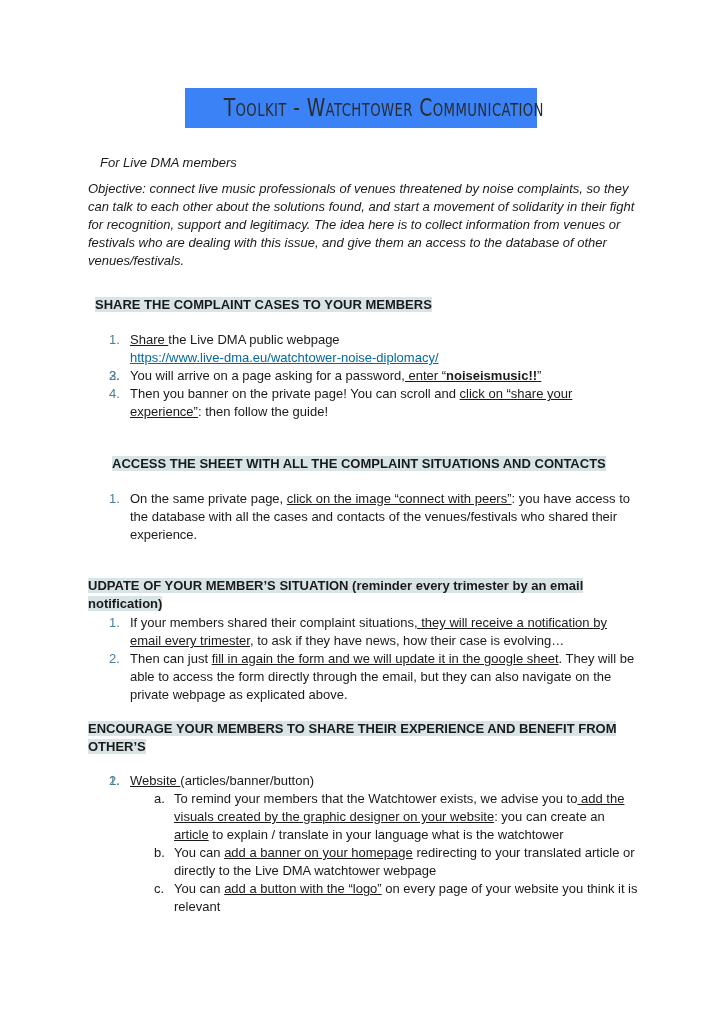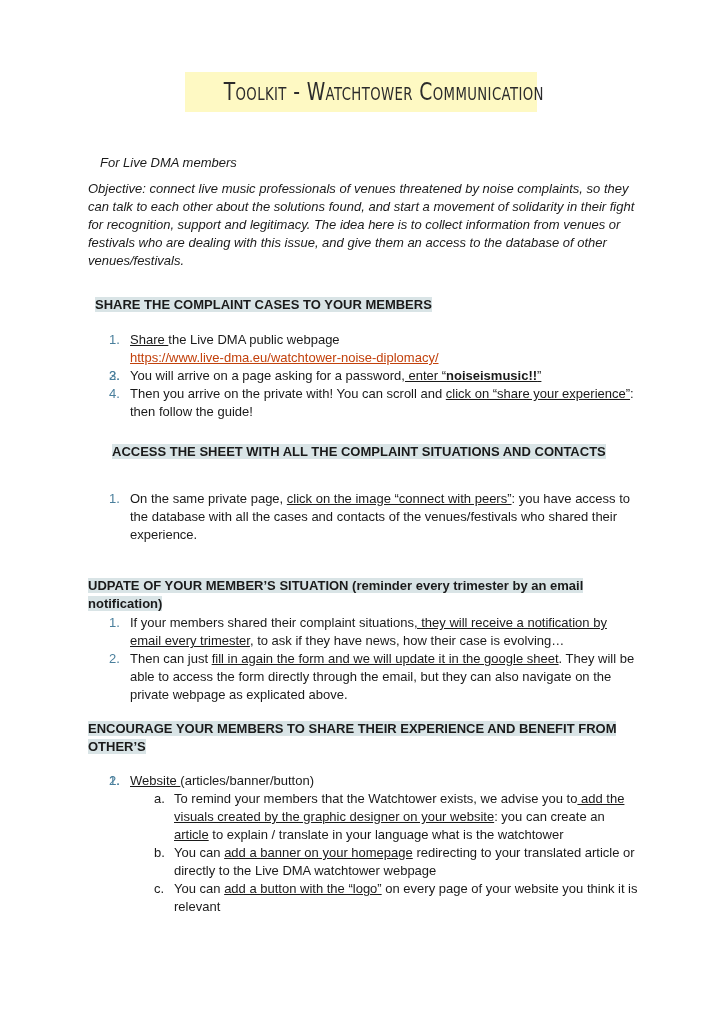--- a/index.html
+++ b/index.html
@@ -1,35 +1,35 @@
 <!DOCTYPE html>
 <html><head>
 <meta charset="utf-8">
 <style>
   html, body { margin: 0; padding: 0; background: #ffffff; }
   body { width: 725px; height: 1024px; position: relative; overflow: hidden;
          font-family: "Liberation Sans", sans-serif; color: #1a1a1a; }
   .page { position: absolute; left: 88px; top: 0; width: 550px; }
-  .title-wrap { position: absolute; left: 185px; top: 72px; width: 352px; height: 40px;
-                background: #fef9c3; text-align: right; }
+  .title-wrap { position: absolute; left: 185px; top: 88px; width: 352px; height: 40px;
+                background: #3b82f6; text-align: right; }
   .title { font-family: "DejaVu Sans", sans-serif; font-size: 24px; letter-spacing: 0.5px;
            color: #2b2b2b; line-height: 40px; font-weight: normal; font-variant: small-caps;
            transform: scaleX(0.78); transform-origin: center; white-space: nowrap; display: block; }
   .p { font-size: 13px; line-height: 18px; margin: 0; }
   .italic { font-style: italic; }
   .intro { position: absolute; top: 154px; left: 12px; }
   .objective { position: absolute; top: 180px; left: 0; width: 552px; font-style: italic; }
   .h { position: absolute; left: 0; font-weight: bold; font-size: 13px; line-height: 18px; }
   .h span.hl { background: #d9e4e6; }
   .li { position: relative; padding-left: 42px; font-size: 13px; line-height: 18px; }
   .num { position: absolute; left: 21px; top: 0; color: #4a7f9c; }
   .sub { position: relative; padding-left: 86px; font-size: 13px; line-height: 18px; }
   .sub .num { left: 66px; color: #1a1a1a; }
   .u { text-decoration: underline; }
-  a.link { color: #c2410c; text-decoration: underline; }
+  a.link { color: #0369a1; text-decoration: underline; }
   .b { font-weight: bold; text-align: center; }
   .block { position: absolute; left: 0; width: 552px; }
 </style>
 </head>
 <body>
 
 <div class="title-wrap">
   <span class="title">Toolkit - Watchtower Communication</span>
 </div>
 
@@ -48,25 +48,25 @@
     </div>
     <div class="li">
       <span class="num">2.</span>
     </div>
     <div class="li">
       <span class="num">3.</span>
       <span>You will arrive on a page asking for a password</span><span class="u">, enter “</span><span class="u b">noiseismusic!!</span><span class="u">”</span>
     </div>
     <div class="li">
       <span class="num">4.</span>
-      <span>Then you arrive on the private with! You can scroll and </span><span class="u">click on “share your experience”</span><span>: then follow the guide!</span>
+      <span>Then you banner on the private page! You can scroll and </span><span class="u">click on “share your experience”</span><span>: then follow the guide!</span>
     </div>
   </div>
 
-  <div class="h" style="top:443px;padding-left:24px;">
+  <div class="h" style="top:455px;padding-left:24px;">
     <span class="hl">ACCESS THE SHEET WITH ALL THE COMPLAINT SITUATIONS AND CONTACTS</span>
   </div>
   <div class="block" style="top:490px;">
     <div class="li">
       <span class="num">1.</span>
       <span>On the same private page, </span><span class="u">click on the image “connect with peers”</span><span>: you have access to the database with all the cases and contacts of the venues/festivals who shared their experience.</span>
     </div>
   </div>
 
   <div class="h" style="top:577px;width:540px;">

